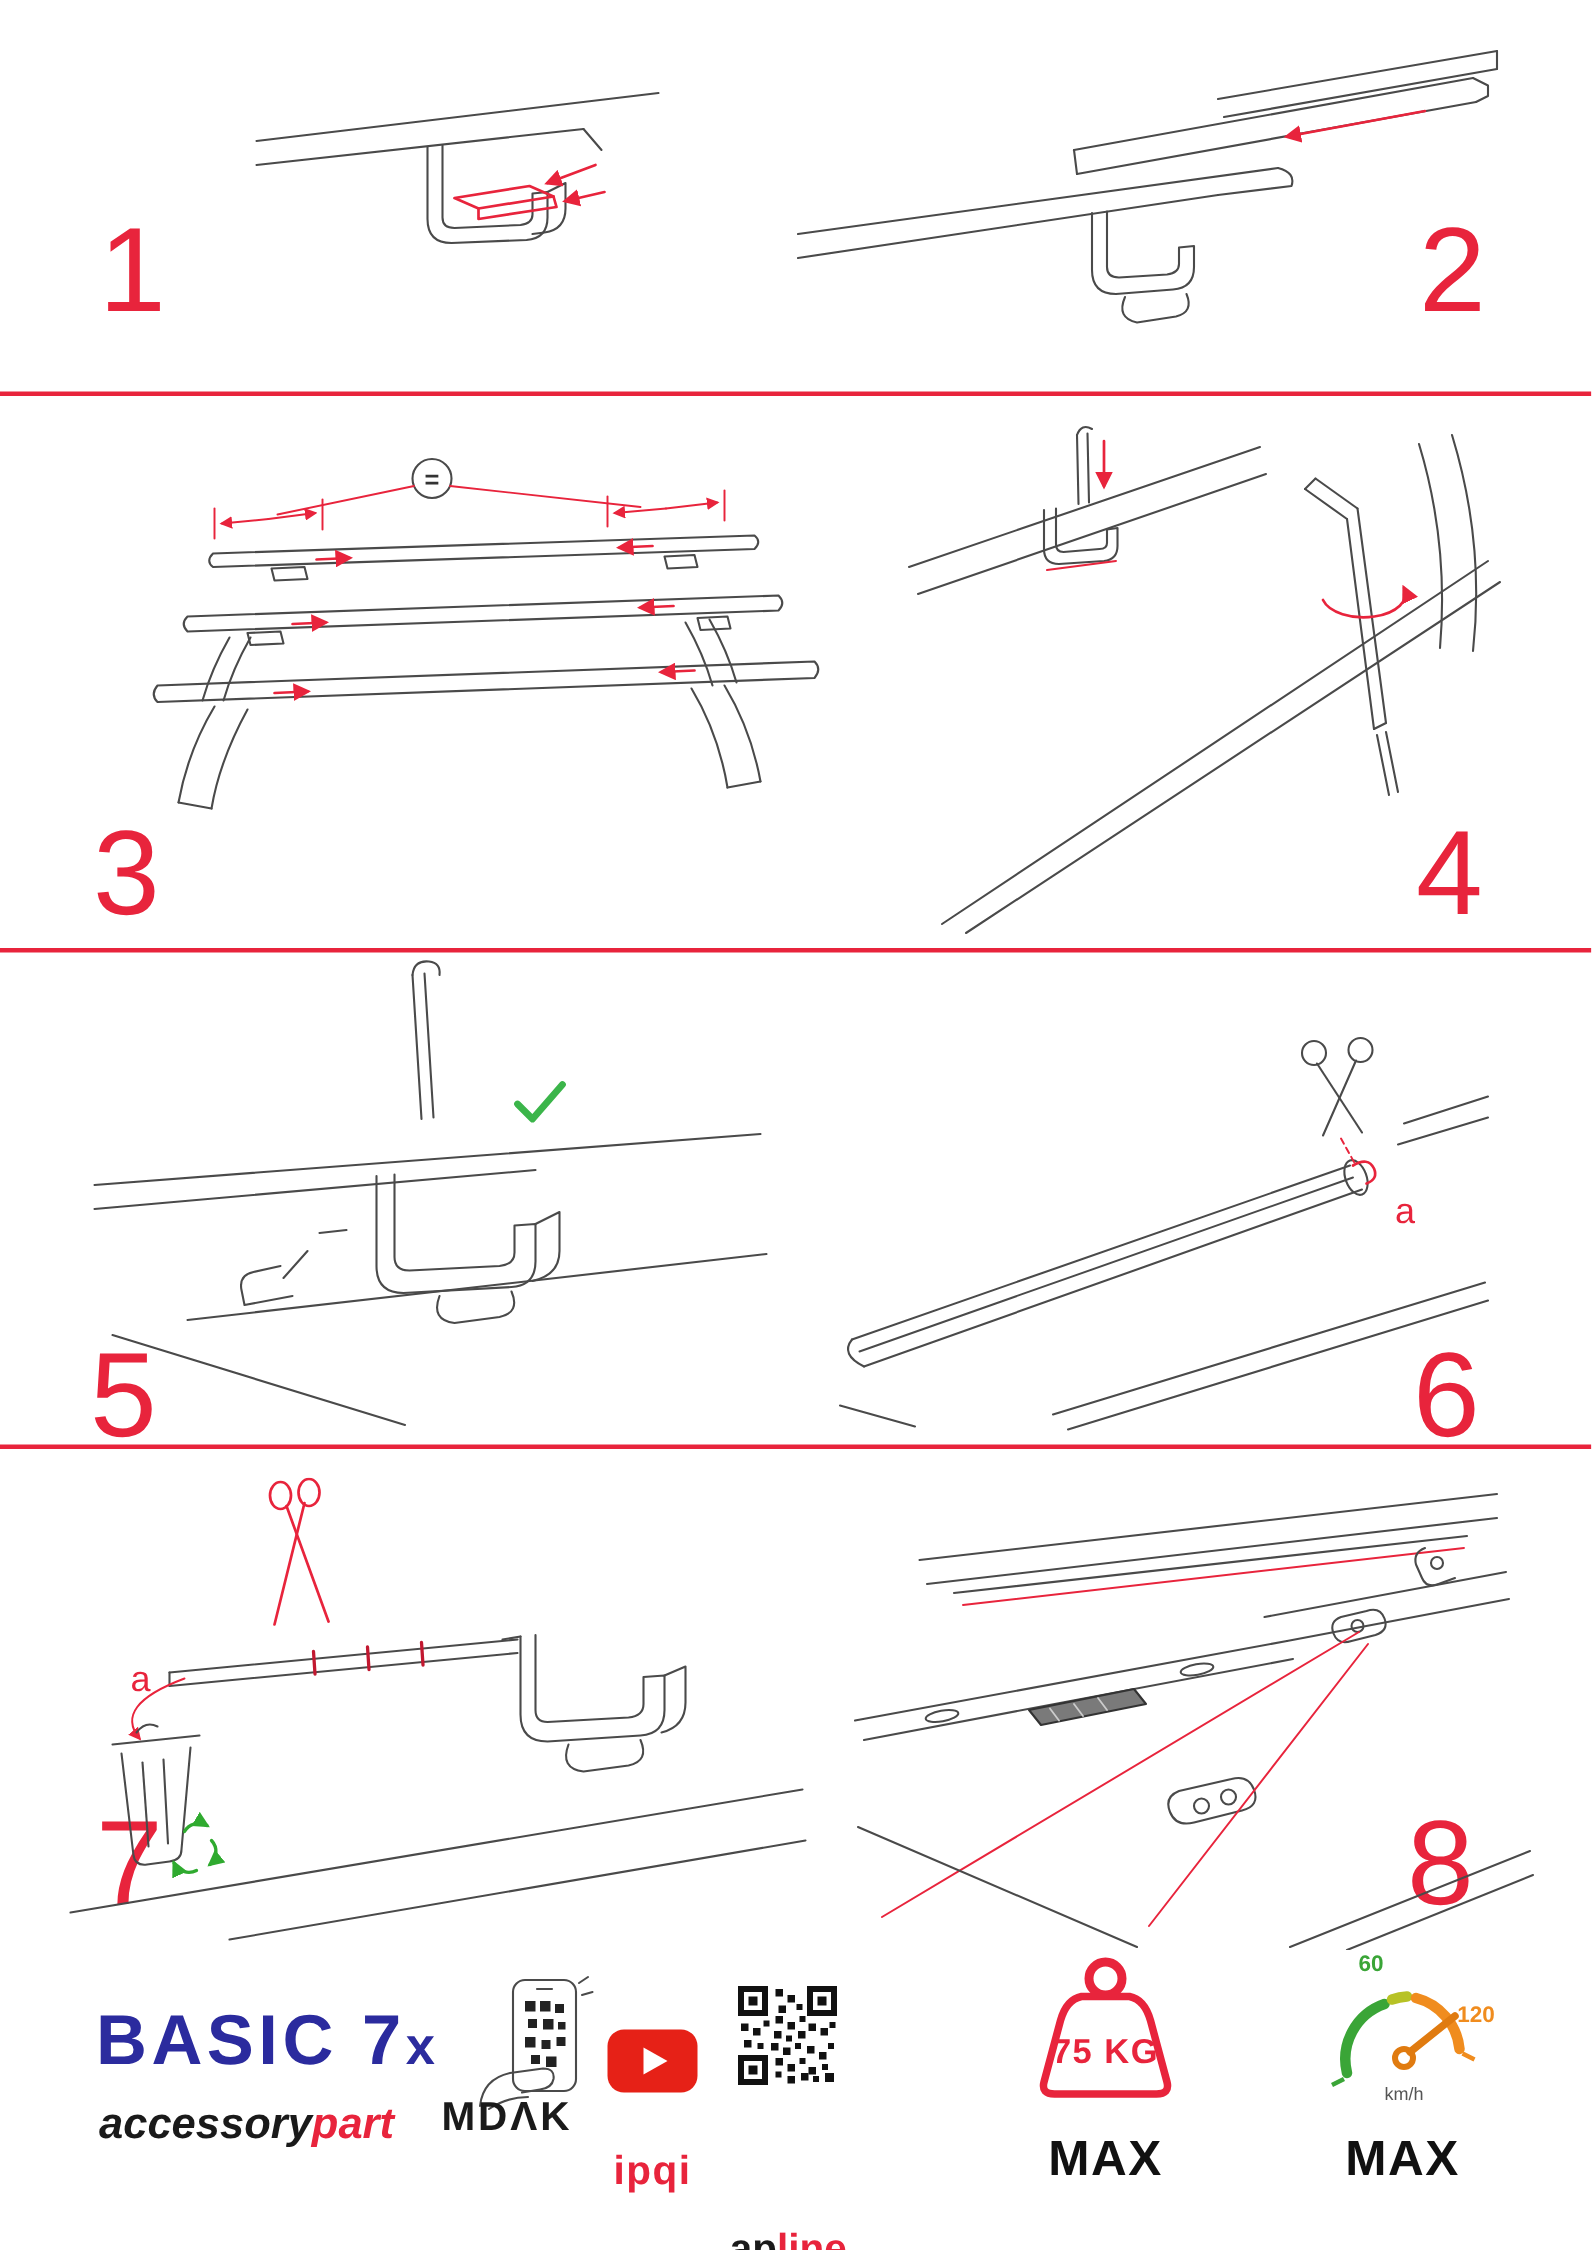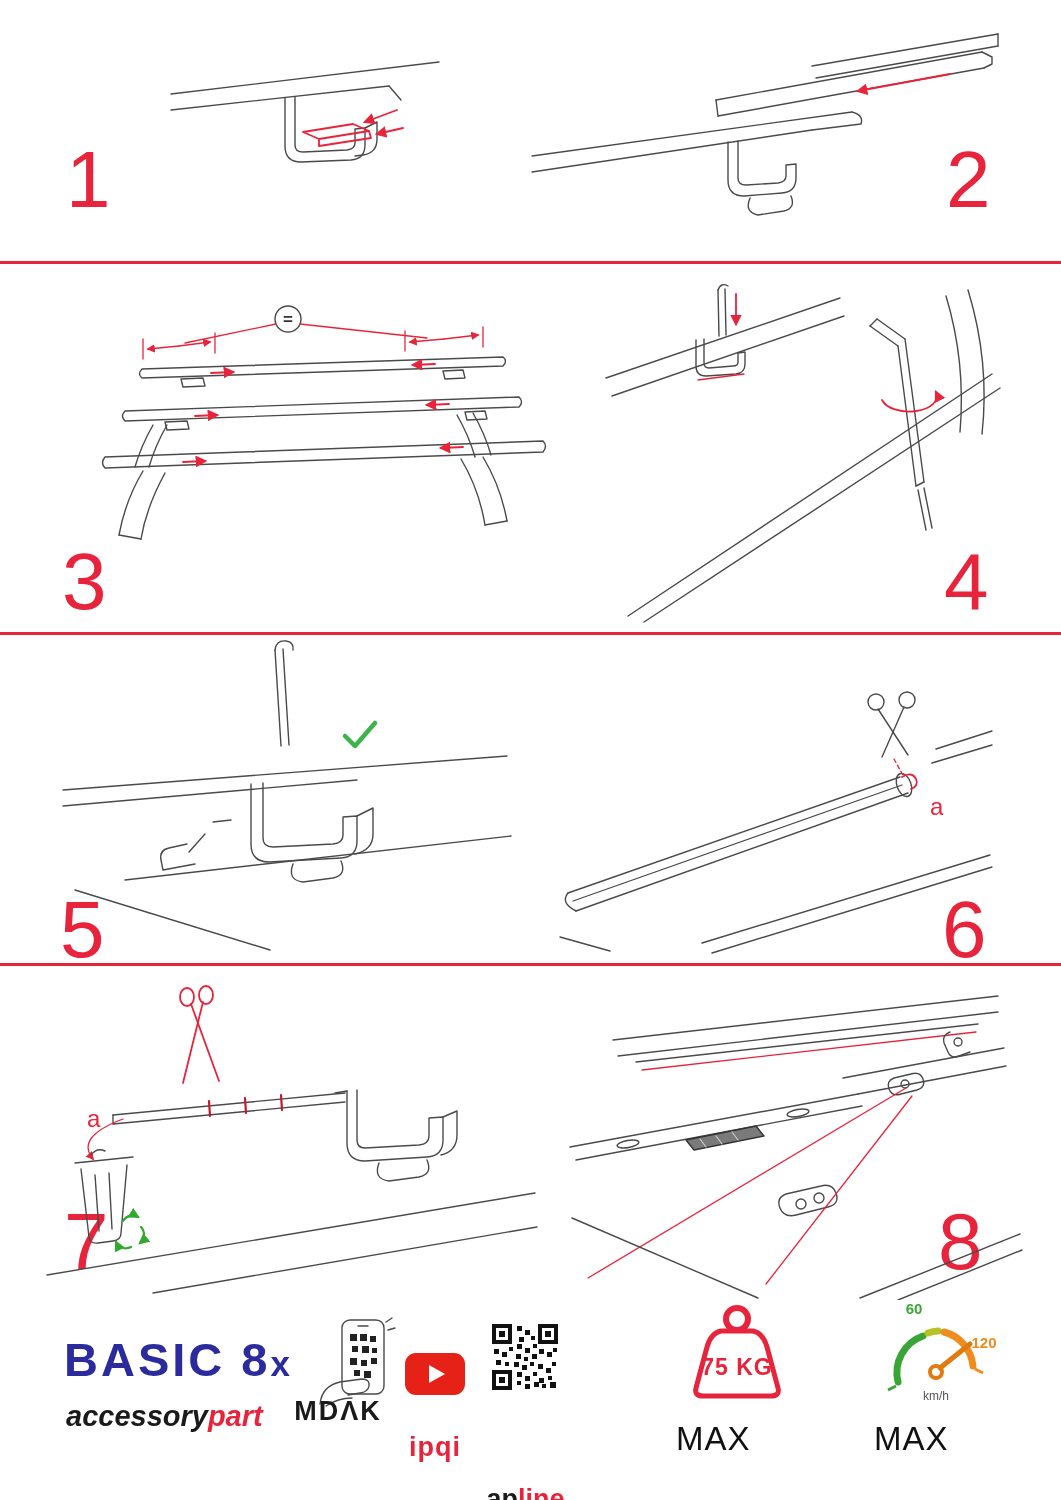--- a/index.html
+++ b/index.html
@@ -32,21 +32,21 @@
   .t-kmh  { font-family:"Liberation Sans",sans-serif; font-size:12px; fill:#555; }
 
   .basic { position:absolute; left:64px; top:1332px; color:#2b2b9e; font-weight:bold; font-size:47px; letter-spacing:3px; white-space:nowrap; }
   .basic .x { font-size:35px; letter-spacing:0; }
   .brandline { position:absolute; left:66px; top:1400px; font-size:29px; font-weight:bold; color:#1a1a1a; white-space:nowrap;font-style:italic; }
   .brandline .red-part { color:#e8243c; }
   .flabel { position:absolute; font-weight:bold; font-size:27px; color:#1a1a1a; text-align:center; letter-spacing:2px; }
   .flabel.redtxt { color:#e8243c; letter-spacing:1px;margin-top:20px; }
   .flabel .black-part { color:#1a1a1a; }
   .flabel .red-part { color:#e8243c; }
-  .maxlabel { position:absolute; font-weight:normal; font-size:33px; color:#111; letter-spacing:1px; }
+  .maxlabel { position:absolute; font-weight:bold; font-size:33px; color:#111; text-align:center; letter-spacing:1px; }
 </style>
 </head>
 <body>
 
 <div class="page">
 
   <svg width="0" height="0" style="position:absolute">
     <defs>
       <marker id="ar" viewBox="0 0 10 10" refX="8" refY="5" markerWidth="6.5" markerHeight="6.5" orient="auto">
         <path d="M0,0L10,5L0,10Z" fill="#e8243c" stroke="none"></path>
@@ -262,21 +262,21 @@
     <circle cx="261" cy="218" r="5"></circle>
     <path d="M336,98 Q328,101 331,109 Q334,117 343,114 L359,110 Q368,107 365,99 Q362,91 353,94 Z"></path>
     <circle cx="347" cy="104" r="4"></circle>
     <line class="red thin" x1="30" y1="298" x2="348" y2="108"></line>
     <line class="red thin" x1="208" y1="304" x2="354" y2="116"></line>
     <path d="M302,318 L462,254"></path>
     <path d="M340,320 L464,270"></path>
     <path d="M14,238 L200,318"></path>
   </svg>
 
-  <div class="basic"><span>BASIC 8</span><span class="x">x</span></div>
+  <div class="basic"><span>BASIC 7</span><span class="x">x</span></div>
   <div class="brandline"><span>accessory</span><span class="red-part">part</span></div>
 
   <svg class="tech" style="left:312px;top:1316px" width="84" height="94" viewBox="0 0 84 94">
     <rect x="30" y="4" width="42" height="74" rx="8"></rect>
     <path d="M46,10 L56,10"></path>
     <rect class="solid" x="38" y="18" width="7" height="7"></rect>
     <rect class="solid" x="48" y="18" width="7" height="7"></rect>
     <rect class="solid" x="58" y="20" width="6" height="6"></rect>
     <rect class="solid" x="40" y="30" width="6" height="6"></rect>
     <rect class="solid" x="50" y="30" width="7" height="7"></rect>

